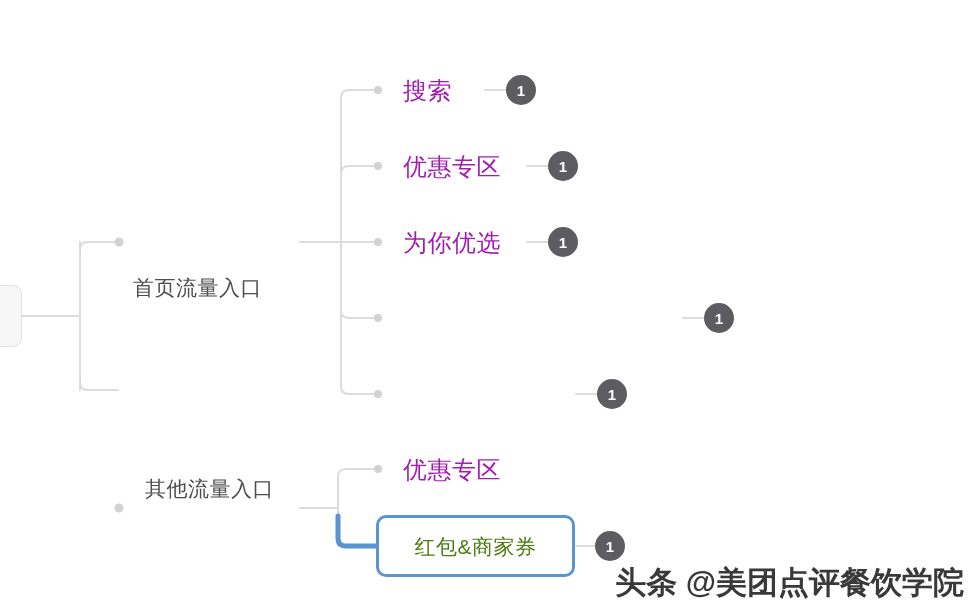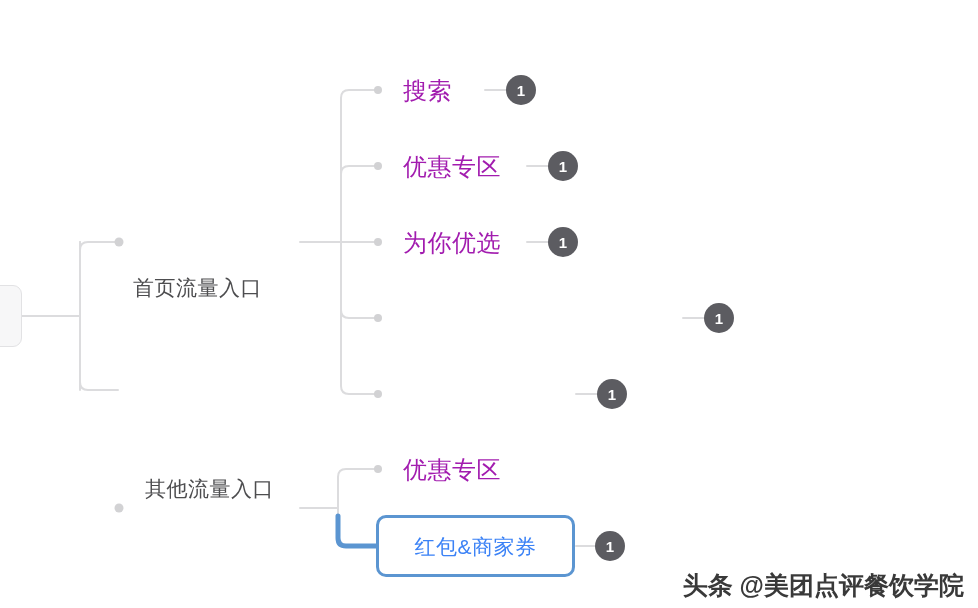--- a/index.html
+++ b/index.html
@@ -65,21 +65,21 @@
     box-sizing: border-box;
     background: #ffffff;
     border: 3px solid #5b95d1;
     border-radius: 10px;
     display: flex;
     align-items: center;
     justify-content: center;
   }
   .leaf-selected .leaf-selected-text {
     font-size: 21px;
-    color: #3b82f6;
+    color: #4d7c0f;
     letter-spacing: 0.5px;
     white-space: nowrap;
     line-height: 1;
   }
 
   
   .badge {
     position: absolute;
     width: 30px;
     height: 30px;
@@ -92,21 +92,21 @@
     align-items: center;
     justify-content: center;
     line-height: 1;
   }
 
   
   .watermark {
     position: absolute;
     right: 14px;
     bottom: 10px;
-    font-size: 25px;
+    font-size: 31px;
     font-weight: bold;
     color: #2b2b2b;
     white-space: nowrap;
     line-height: 1;
     opacity: 0.93;
   }
 </style>
 </head>
 <body>
 

